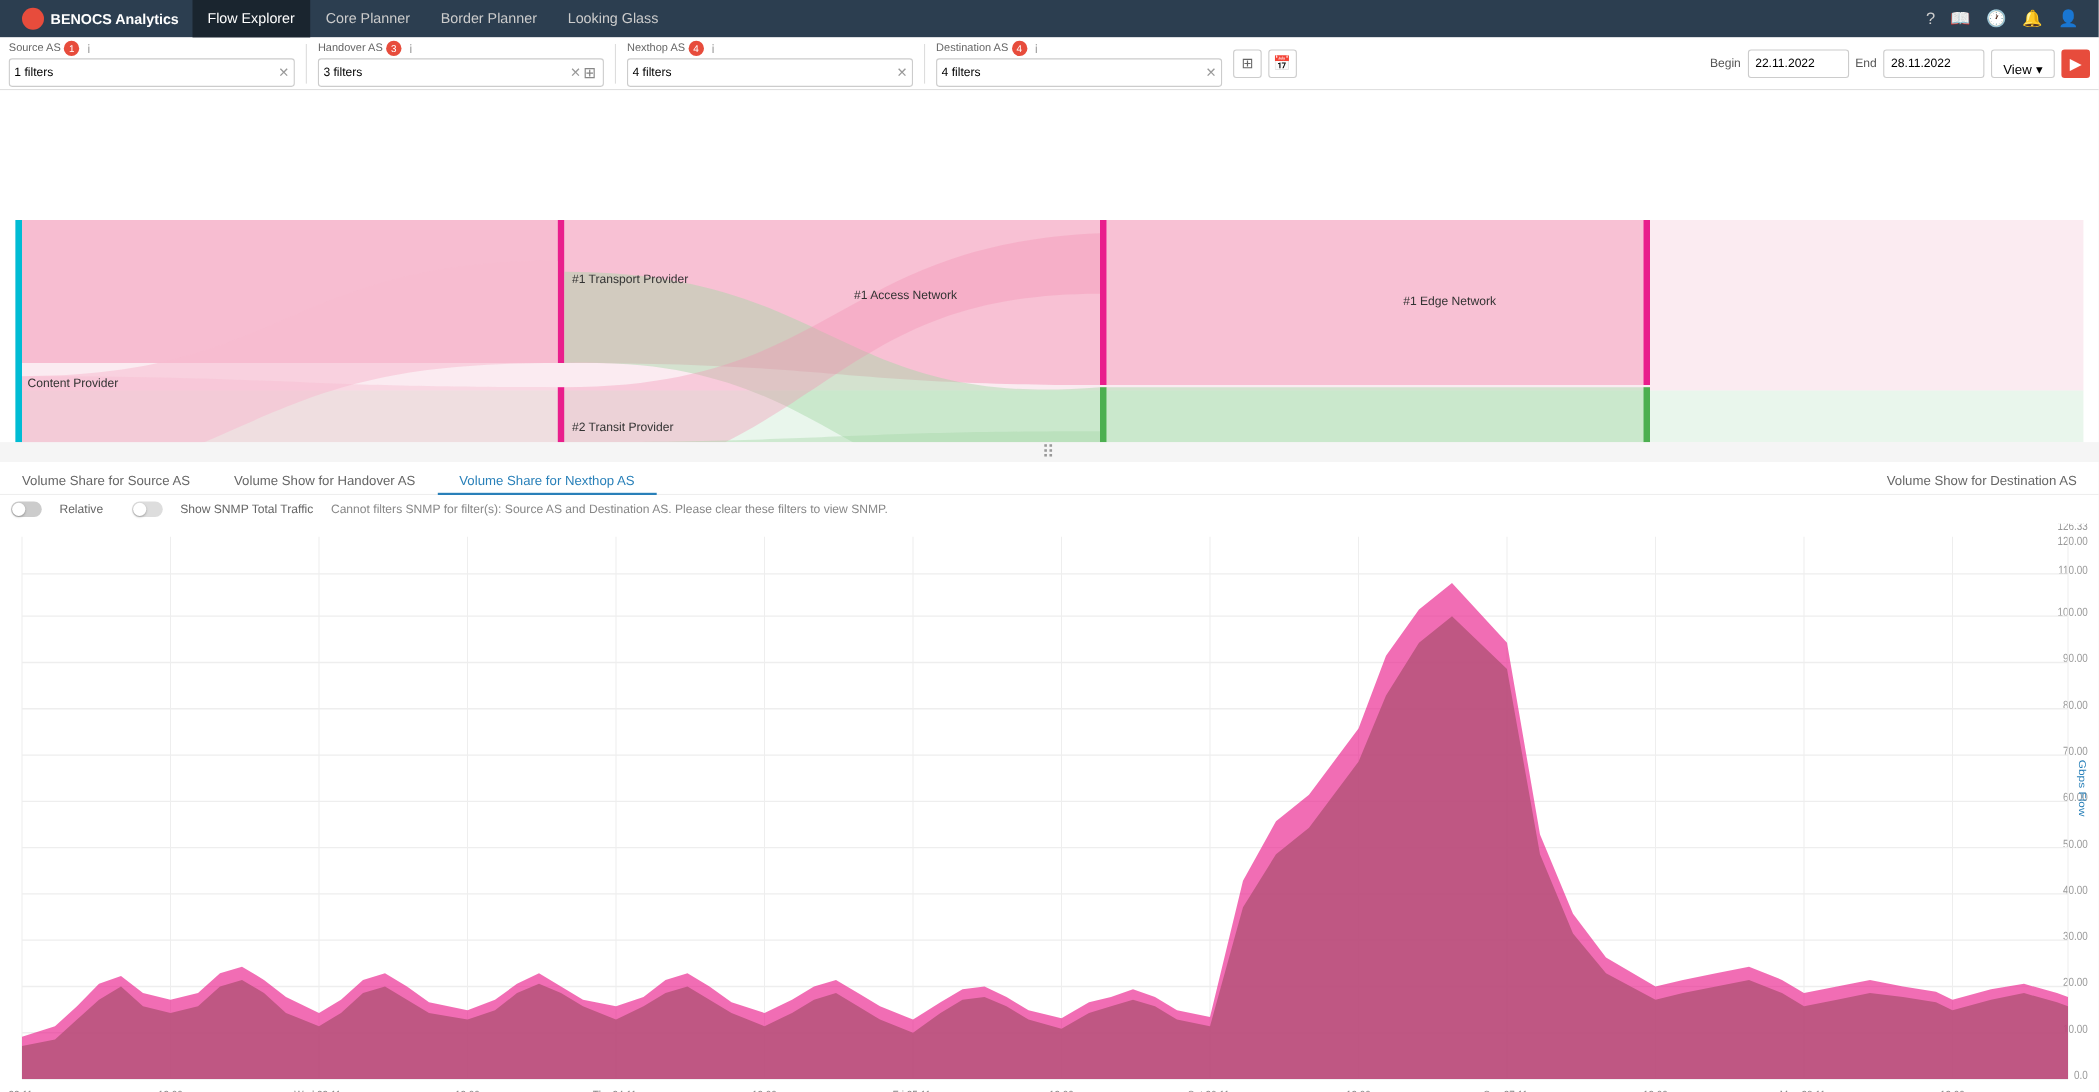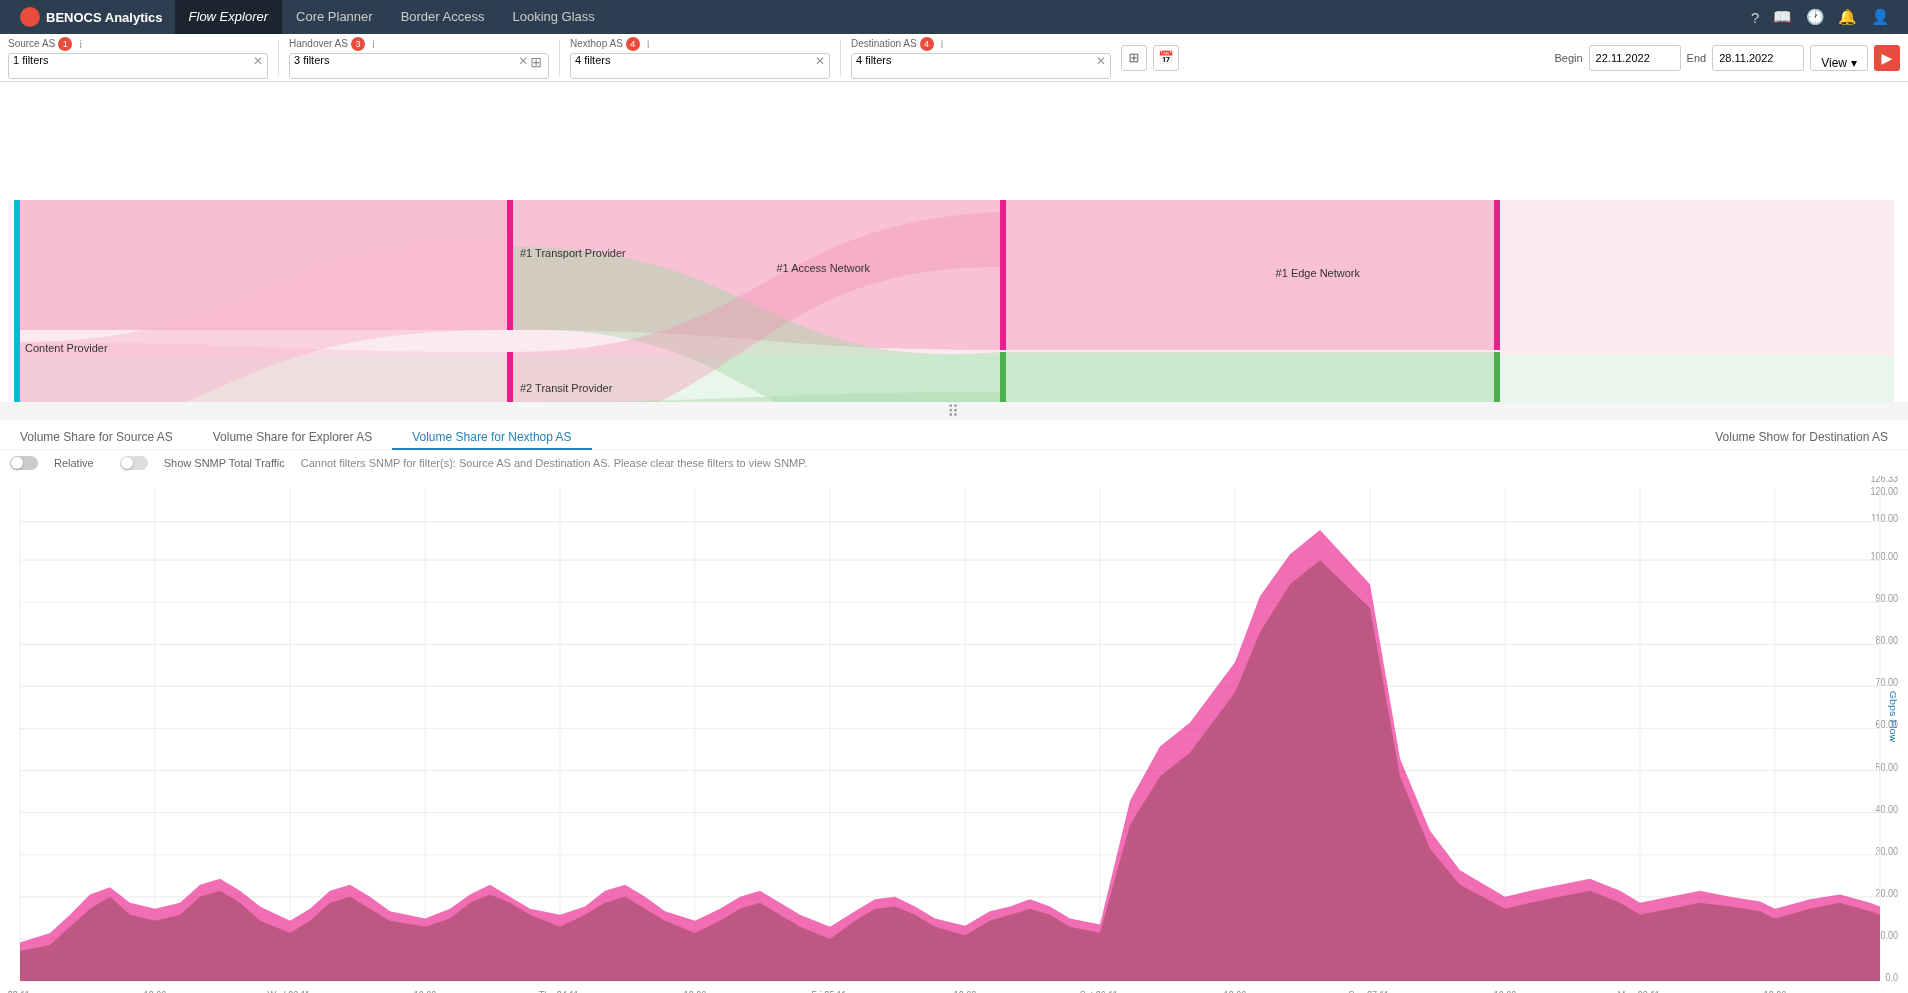--- a/index.html
+++ b/index.html
@@ -30,21 +30,21 @@
       display: inline-block;
     }
     .topnav-item {
       color: #ccc;
       padding: 0 14px;
       height: 34px;
       line-height: 34px;
       cursor: pointer;
       font-size: 13px;
     }
-    .topnav-item.active { background: #1a252f; color: #fff; font-style: italic; }
+    .topnav-item.active { background: #1a252f; color: #fff; }
     .topnav-right {
       margin-left: auto;
       display: flex;
       align-items: center;
       gap: 14px;
       padding-right: 10px;
       color: #ccc;
     }
     .topnav-right span { cursor: pointer; font-size: 15px; }
 
@@ -75,21 +75,21 @@
     .filter-badge {
       background: #e74c3c;
       color: #fff;
       border-radius: 50%;
       width: 14px; height: 14px;
       font-size: 9px;
       display: flex; align-items: center; justify-content: center;
     }
     .filter-input-row {
       display: flex;
-      align-items: flex-start;
+      align-items: center;
       border: 1px solid #ccc;
       border-radius: 3px;
       height: 26px;
       background: #fff;
       padding: 0 4px;
     }
     .filter-input-row input {
       border: none;
       outline: none;
       font-size: 11px;
@@ -259,21 +259,21 @@
 </head>
 <body>
 
 <div class="topnav">
   <div class="topnav-brand">
     <span class="logo-dot"></span>
     <span>BENOCS Analytics</span>
   </div>
   <div class="topnav-item active">Flow Explorer</div>
   <div class="topnav-item">Core Planner</div>
-  <div class="topnav-item">Border Access</div>
+  <div class="topnav-item">Border Planner</div>
   <div class="topnav-item">Looking Glass</div>
   <div class="topnav-right">
     <span>?</span>
     <span>📖</span>
     <span>🕐</span>
     <span>🔔</span>
     <span>👤</span>
   </div>
 </div>
 
@@ -416,21 +416,21 @@
   </div>
 
   <div class="drag-handle">
     <span>⠿</span>
   </div>
 
   <div class="bottom-section">
 
     <div class="volume-tabs">
       <div class="volume-tab">Volume Share for Source AS</div>
-      <div class="volume-tab">Volume Share for Explorer AS</div>
+      <div class="volume-tab">Volume Show for Handover AS</div>
       <div class="volume-tab active">Volume Share for Nexthop AS</div>
       <div class="volume-tab" style="margin-left:auto;">Volume Show for Destination AS</div>
     </div>
 
     <div class="controls-row">
       <div class="toggle-switch">
         <div class="toggle-knob"></div>
       </div>
       <span>Relative</span>
       <div class="toggle-switch off" style="margin-left:10px;">

